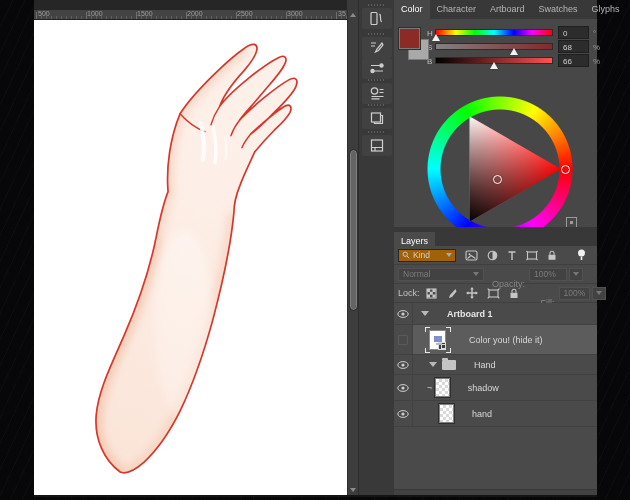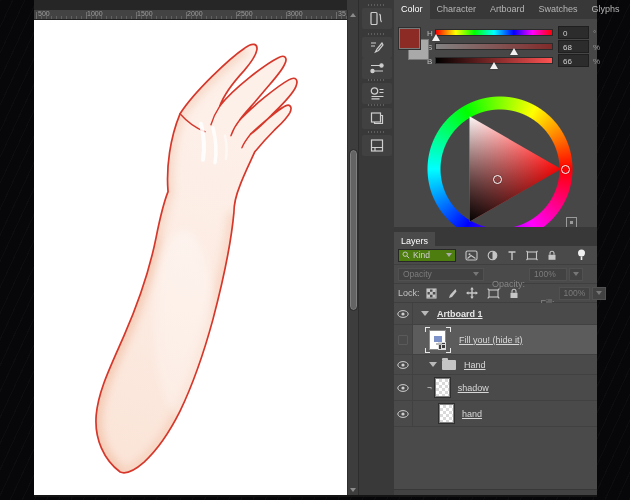--- a/index.html
+++ b/index.html
@@ -88,37 +88,37 @@
   .sel-circle { position:absolute; width:9px; height:9px; border:1.5px solid #fff; border-radius:50%;
     box-shadow:0 0 1px rgba(0,0,0,.6), inset 0 0 1px rgba(0,0,0,.6); }
   .wheel-menu-btn { position:absolute; left:172px; top:198px; width:11px; height:11px; border:1px solid #9a9a9a;
     display:flex; align-items:center; justify-content:center; }
   .wheel-menu-btn::after { content:""; width:3px; height:3px; background:#9a9a9a; }
 
   
   .layers-tabbar-wrap { top:227px;align-items:flex-end; }
   .layers-panel { position:absolute; left:0; top:246px; width:203px; height:251px; background:#4a4a4a; font-size:9px; }
   .hdr-row { position:relative; width:203px; height:19px; border-bottom:1px solid #3f3f3f; display:flex; align-items:center; }
-  .kind-box { margin-left:4px; width:58px; height:13px; background:#4d7c0f; border:1px solid #272727; color:#cfcfcf;
+  .kind-box { margin-left:4px; width:58px; height:13px; background:#a16207; border:1px solid #272727; color:#cfcfcf;
     display:flex; align-items:center; gap:3px; padding:0 3px; font-size:8.5px; }
   .chev { width:0; height:0; border-left:3px solid transparent; border-right:3px solid transparent; border-top:4px solid #aaa; }
   .f-ico { margin-left:9px; display:flex; align-items:center; }
   .f-ico svg { stroke:#c6c6c6; fill:none; stroke-width:1.1; }
   .dis-box { height:13px; background:#424242; border:1px solid #515151; color:#7c7c7c; font-size:8.5px;
     display:flex; align-items:center; padding:0 4px; gap:4px; }
   .dim { color:#868686;margin-top:20px; }
   .lab2 { color:#c3c3c3; }
 
   .layer-row { position:relative; width:203px; border-bottom:1px solid #414141; display:flex; align-items:center; background:#4a4a4a; }
   .layer-row.selected .row-body { background:#5c5c5c; }
   .eye-cell { width:19px; align-self:stretch; border-right:1px solid #414141; display:flex; align-items:center; justify-content:center; flex:none; }
   .row-body { flex:1; align-self:stretch; display:flex; align-items:center; }
   .empty-eye { width:10px; height:10px; border:1px solid #5a5a5a; border-radius:1px; }
   .tri-down { width:0; height:0; border-left:4px solid transparent; border-right:4px solid transparent; border-top:5px solid #b9b9b9; }
-  .layer-name { color:#d8d8d8; margin-left:8px; white-space:nowrap;text-decoration:underline; }
+  .layer-name { color:#d8d8d8; margin-left:18px; white-space:nowrap; }
   .bold-name { font-weight:bold; color:#e6e6e6; }
   .thumb { background:
       conic-gradient(#d9d9d9 90deg, #fff 90deg 180deg, #d9d9d9 180deg 270deg, #fff 270deg) 0 0/6px 6px;
       border:1px solid #808080; outline:1px solid #2e2e2e; }
   .art-thumb-wrap { position:relative; width:26px; height:26px; margin-left:12px; flex:none; }
   .corner { position:absolute; width:5px; height:5px; border:1.5px solid #e8e8e8; }
   .c-tl { left:0; top:0; border-right:none; border-bottom:none; }
   .c-tr { right:0; top:0; border-left:none; border-bottom:none; }
   .c-bl { left:0; bottom:0; border-right:none; border-top:none; }
   .c-br { right:0; bottom:0; border-left:none; border-top:none; }
@@ -355,21 +355,21 @@
         <div class="f-ico" style="margin-left:20px">
           <svg width="9" height="12">
               <circle cx="4.5" cy="4" r="3.5" fill="#f0f0f0" stroke="none"></circle>
               <rect x="3.7" y="7.5" width="1.6" height="3.5" fill="#f0f0f0" stroke="none"></rect>
             </svg>
         </div>
       </div>
 
       <div class="hdr-row">
         <div class="dis-box" style="margin-left:4px; width:86px">
-          <span>Opacity</span>
+          <span>Normal</span>
           <div class="chev" style="margin-left:auto; border-top-color:#777"></div>
         </div>
         <span class="dim" style="margin-left:8px">Opacity:</span>
         <div class="dis-box" style="margin-left:4px; width:38px">
           <span>100%</span>
         </div>
         <div class="dis-box" style="margin-left:2px; width:14px; justify-content:center">
           <div class="chev" style="border-top-color:#777"></div>
         </div>
       </div>
@@ -434,21 +434,21 @@
         <div class="row-body">
           <div class="art-thumb-wrap">
             <div class="corner c-tl"></div>
             <div class="corner c-tr"></div>
             <div class="corner c-bl"></div>
             <div class="corner c-br"></div>
             <div class="art-thumb">
               <div class="badge"></div>
             </div>
           </div>
-          <span class="layer-name">Fill you! (hide it)</span>
+          <span class="layer-name">Color you! (hide it)</span>
         </div>
       </div>
 
       <div class="layer-row" style="height:20px">
         <div class="eye-cell">
           <svg class="eye" width="12" height="8">
               <ellipse cx="6" cy="4" rx="5.2" ry="3.4" fill="none" stroke="#cfcfcf"></ellipse>
               <circle cx="6" cy="4" r="1.6" fill="#cfcfcf"></circle>
             </svg>
         </div>

